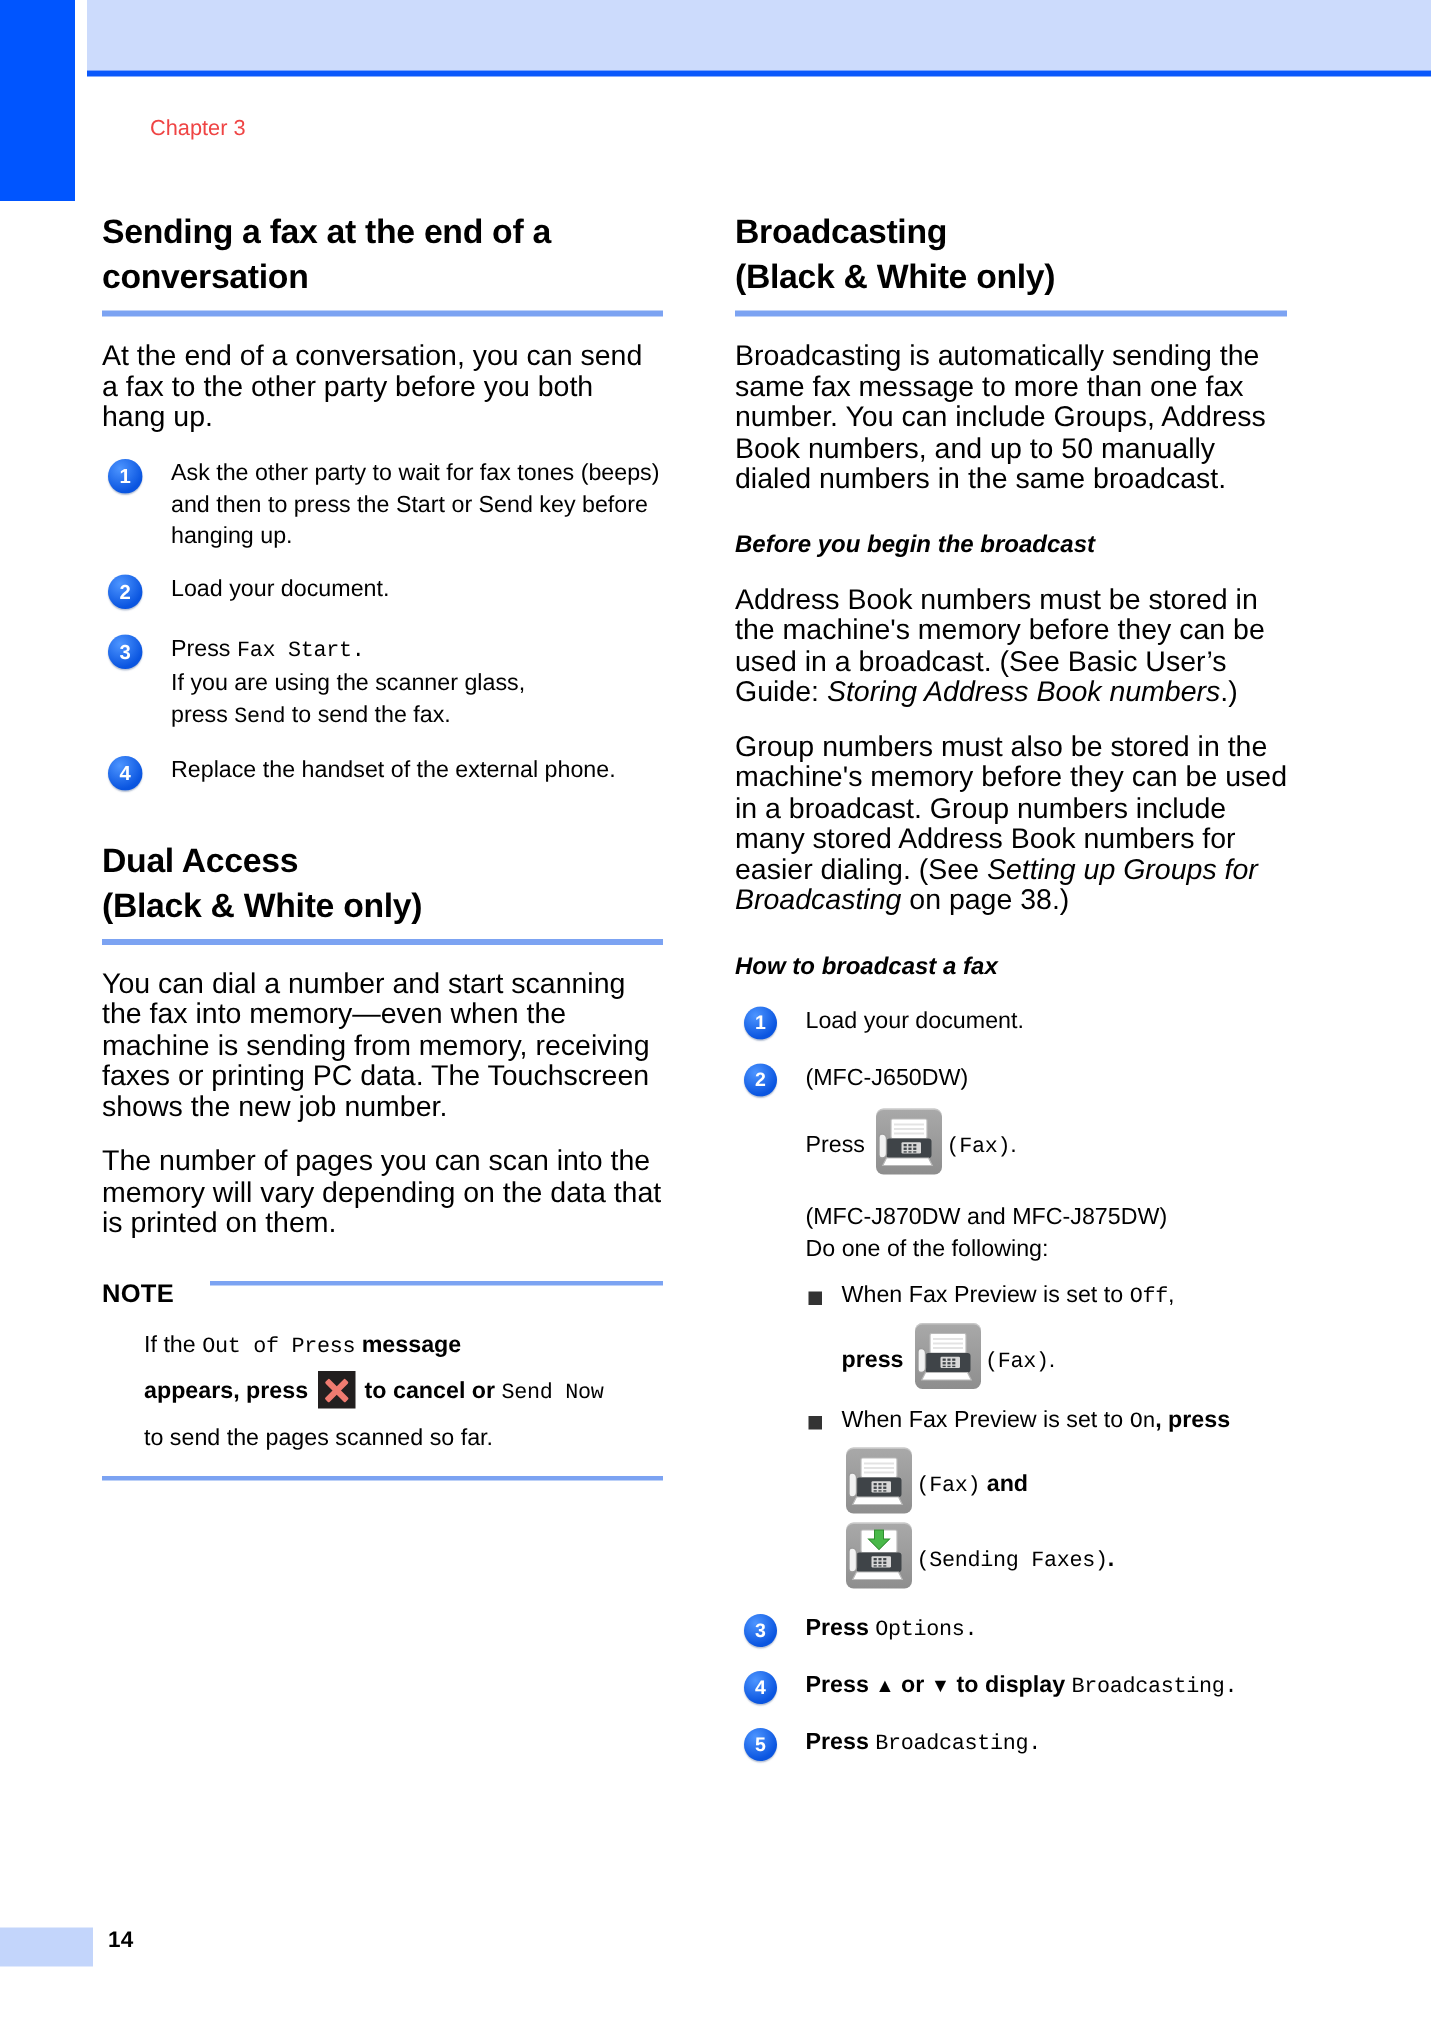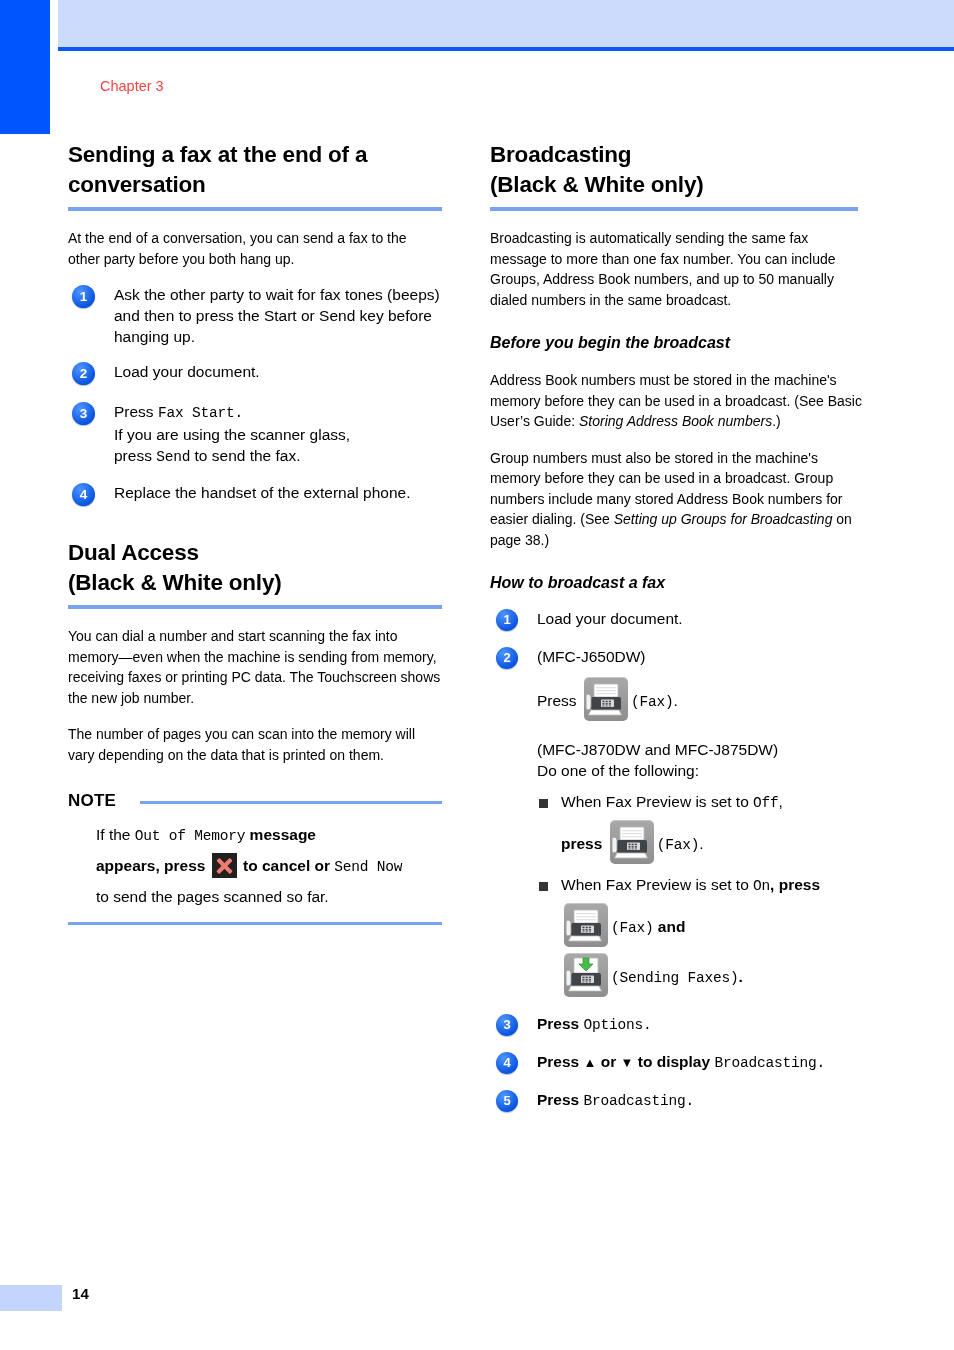--- a/index.html
+++ b/index.html
@@ -85,21 +85,21 @@
     margin: 0 0 10px 0;
     font-size: 16px;
     font-weight: bold;
     line-height: 22px;
     font-style: italic;
   }
 
   
   p.body {
     margin: 16px 0 15px 0;
-    font-size: 14px;
+    font-size: 19px;
     line-height: 20.5px;
   }
   p.body:last-child { margin-bottom: 0; }
 
   .i { font-style: italic; }
   .mono {
     font-family: "Liberation Mono", monospace;
     font-size: 14.5px;
     letter-spacing: -0.2px;
   }
@@ -162,21 +162,20 @@
     width: 9px; height: 9px;
     background: #333333;
   }
 
   
   .note {
     margin-top: 26px;
   }
   .note-head {
     display: flex;
-    align-items: center;
     gap: 24px;
   }
   .note-title {
     font-size: 17px;
     font-weight: bold;
     letter-spacing: 0.2px;
   }
   .note-head-rule {
     flex: 1;
     height: 3px;
@@ -288,21 +287,21 @@
 
   <p class="body">You can dial a number and start scanning the fax into memory—even when the machine is sending from memory, receiving faxes or printing PC data. The Touchscreen shows the new job number.</p>
   <p class="body">The number of pages you can scan into the memory will vary depending on the data that is printed on them.</p>
 
   <div class="note">
     <div class="note-head">
       <span class="note-title">NOTE</span>
       <span class="note-head-rule"></span>
     </div>
     <div class="note-body">
-      <span class="blk"><span>If the </span><span class="mono">Out of Memory</span><span class="bold"> message</span></span>
+      <span class="blk"><span>If the </span><span class="mono">Out of Press</span><span class="bold"> message</span></span>
       <span class="blk"><span class="bold">appears, press </span><span class="icon-cancel"></span><span class="bold"> to cancel or </span><span class="mono">Send Now</span></span>
       <span class="blk">to send the pages scanned so far.</span>
     </div>
     <div class="note-bottom-rule"></div>
   </div>
 </div>
 
 <div class="col col-right">
 
   <h1 class="sec">

